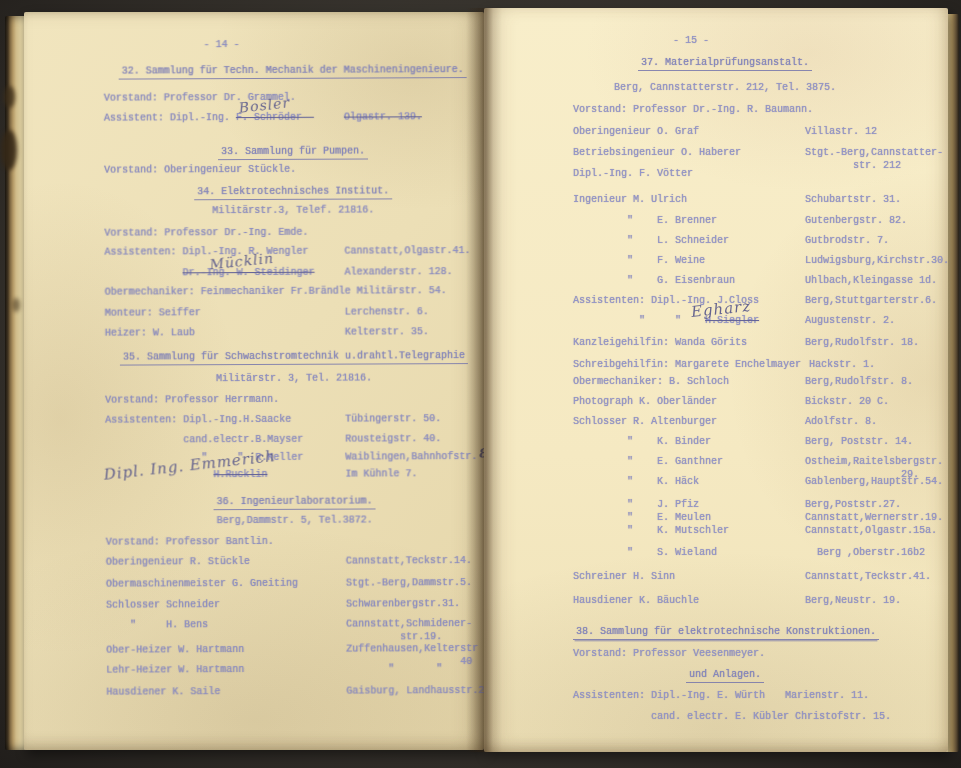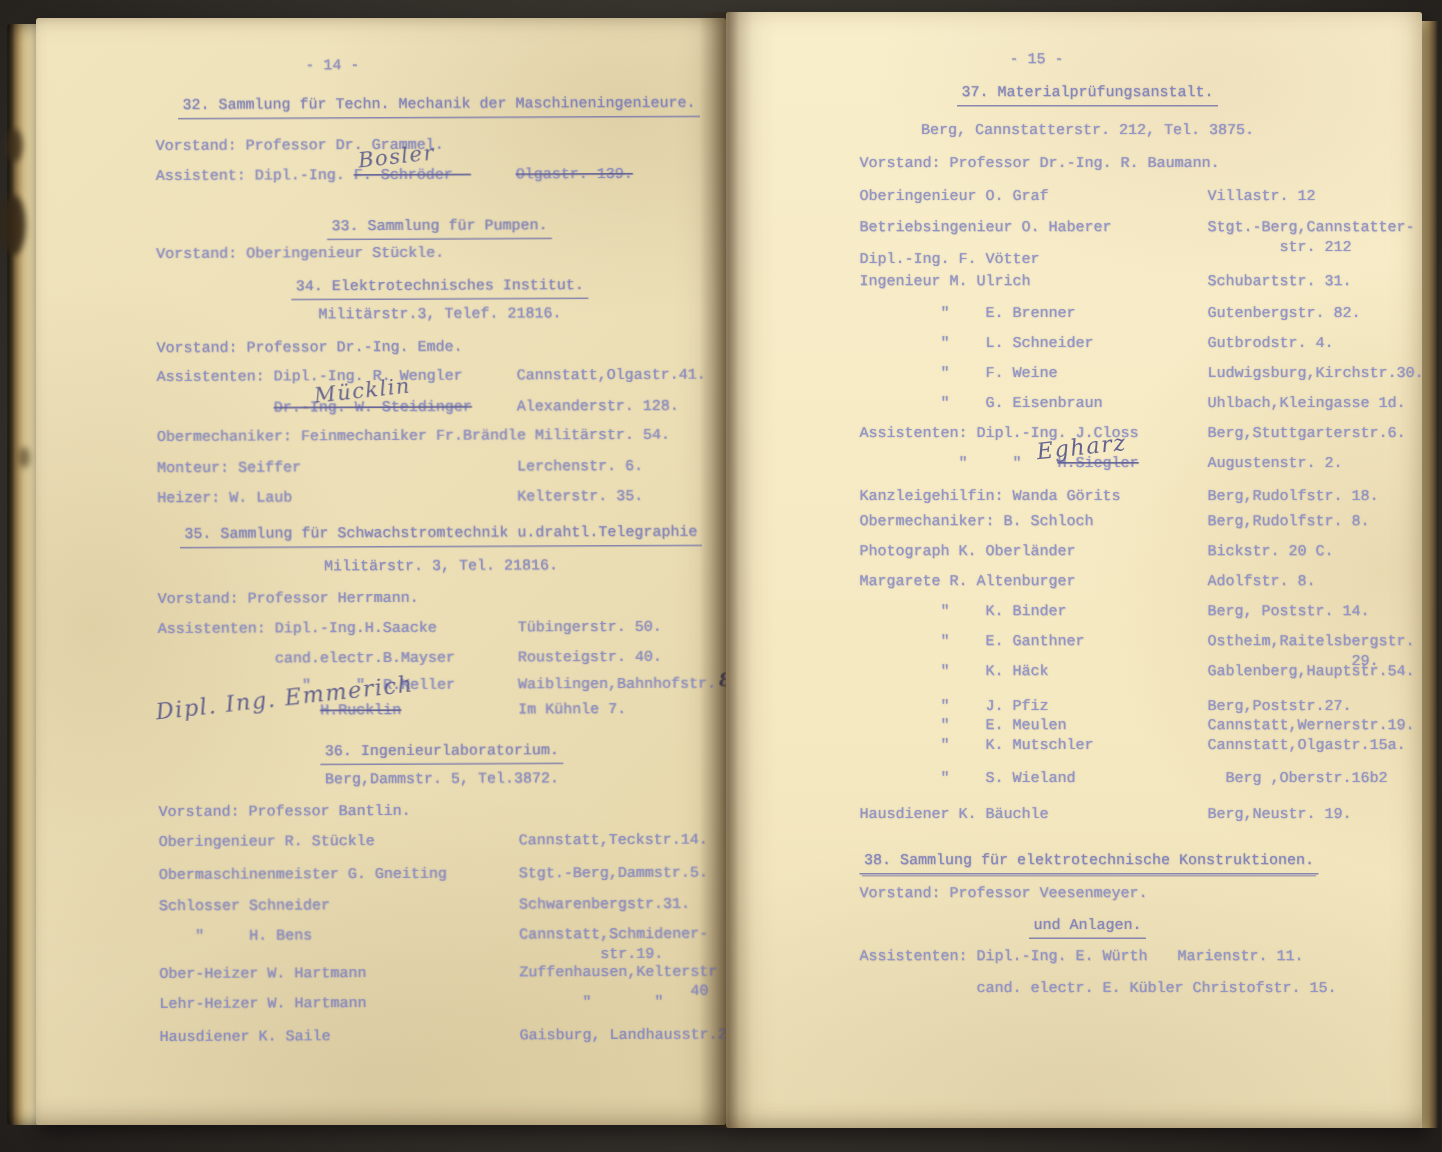--- a/index.html
+++ b/index.html
@@ -163,39 +163,41 @@
       <div id="col-15" class="col">
         <div id="lines-1">
             <div class="line pn" style="margin-top: 26px;"><span>- 15 -</span></div>
             <div class="line c" style="margin-top: 9px;"><span class="hd">37. Materialprüfungsanstalt.</span></div>
             <div class="line c" style="margin-top: 12px;"><span>Berg, Cannstatterstr. 212, Tel. 3875.</span></div>
             <div class="line row" style="margin-top: 9px;"><span class="nm"><span>Vorstand: Professor Dr.-Ing. R. Baumann.</span></span></div>
             <div class="line row" style="margin-top: 9px;"><span class="nm"><span>Oberingenieur O. Graf</span></span><span class="addr"><span>Villastr. 12</span></span></div>
             <div class="line row" style="margin-top: 8px;"><span class="nm"><span>Betriebsingenieur O. Haberer</span></span><span class="addr"><span>Stgt.-Berg,Cannstatter-
         str. 212</span></span></div>
             <div class="line row" style="margin-top: 8px;"><span class="nm"><span>Dipl.-Ing. F. Vötter</span></span></div>
-            <div class="line row" style="margin-top: 2px;"><span class="nm"><span>Ingenieur M. Ulrich</span></span><span class="addr"><span>Schubartstr. 31.</span></span></div>
+            <div class="line row" style="margin-top: 13px;"><span class="nm"><span>Ingenieur M. Ulrich</span></span><span class="addr"><span>Schubartstr. 31.</span></span></div>
             <div class="line row" style="margin-top: 8px;"><span class="nm"><span>         "    E. Brenner</span></span><span class="addr"><span>Gutenbergstr. 82.</span></span></div>
-            <div class="line row" style="margin-top: 7px;"><span class="nm"><span>         "    L. Schneider</span></span><span class="addr"><span>Gutbrodstr. 4.</span></span></div>
+            <div class="line row" style="margin-top: 7px;"><span class="nm"><span>         "    L. Schneider</span></span><span class="addr"><span>Gutbrodstr. 7.</span></span></div>
             <div class="line row" style="margin-top: 7px;"><span class="nm"><span>         "    F. Weine</span></span><span class="addr"><span>Ludwigsburg,Kirchstr.30.</span></span></div>
             <div class="line row" style="margin-top: 7px;"><span class="nm"><span>         "    G. Eisenbraun</span></span><span class="addr"><span>Uhlbach,Kleingasse 1d.</span></span></div>
             <div class="line row" style="margin-top: 7px;"><span class="nm"><span>Assistenten: Dipl.-Ing. J.Closs</span></span><span class="addr"><span>Berg,Stuttgarterstr.6.</span></span></div>
             <div class="line row" style="margin-top: 7px;"><span class="nm"><span>           "     "    </span><span class="strike">H.Siegler</span></span><span class="addr"><span>Augustenstr. 2.</span></span><span class="hand" style="left: 118px; top: -11px; font-size: 15px;">Egharz</span></div>
             <div class="line row" style="margin-top: 9px;"><span class="nm"><span>Kanzleigehilfin: Wanda Görits</span></span><span class="addr"><span>Berg,Rudolfstr. 18.</span></span></div>
+            <div class="line row" style="margin-top: 9px;"><span class="nm"><span>Schreibgehilfin: Margarete Enchelmayer</span></span><span class="addr" style="left: 236px;"><span>Hackstr. 1.</span></span></div>
             <div class="line row" style="margin-top: 4px;"><span class="nm"><span>Obermechaniker: B. Schloch</span></span><span class="addr"><span>Berg,Rudolfstr. 8.</span></span></div>
             <div class="line row" style="margin-top: 7px;"><span class="nm"><span>Photograph K. Oberländer</span></span><span class="addr"><span>Bickstr. 20 C.</span></span></div>
-            <div class="line row" style="margin-top: 7px;"><span class="nm"><span>Margarete R. Altenburger</span></span><span class="addr"><span>Adolfstr. 8.</span></span></div>
+            <div class="line row" style="margin-top: 7px;"><span class="nm"><span>Schlosser R. Altenburger</span></span><span class="addr"><span>Adolfstr. 8.</span></span></div>
             <div class="line row" style="margin-top: 7px;"><span class="nm"><span>         "    K. Binder</span></span><span class="addr"><span>Berg, Poststr. 14.</span></span></div>
             <div class="line row" style="margin-top: 7px;"><span class="nm"><span>         "    E. Ganthner</span></span><span class="addr"><span>Ostheim,Raitelsbergstr.
                 29.</span></span></div>
             <div class="line row" style="margin-top: 7px;"><span class="nm"><span>         "    K. Häck</span></span><span class="addr"><span>Gablenberg,Hauptstr.54.</span></span></div>
             <div class="line row" style="margin-top: 10px;"><span class="nm"><span>         "    J. Pfiz</span></span><span class="addr"><span>Berg,Poststr.27.</span></span></div>
             <div class="line row" style="margin-top: 0px;"><span class="nm"><span>         "    E. Meulen</span></span><span class="addr"><span>Cannstatt,Wernerstr.19.</span></span></div>
             <div class="line row" style="margin-top: 0px;"><span class="nm"><span>         "    K. Mutschler</span></span><span class="addr"><span>Cannstatt,Olgastr.15a.</span></span></div>
             <div class="line row" style="margin-top: 9px;"><span class="nm"><span>         "    S. Wieland</span></span><span class="addr"><span>  Berg ,Oberstr.16b2</span></span></div>
+            <div class="line row" style="margin-top: 11px;"><span class="nm"><span>Schreiner H. Sinn</span></span><span class="addr"><span>Cannstatt,Teckstr.41.</span></span></div>
             <div class="line row" style="margin-top: 11px;"><span class="nm"><span>Hausdiener K. Bäuchle</span></span><span class="addr"><span>Berg,Neustr. 19.</span></span></div>
             <div class="line c" style="margin-top: 18px;"><span class="hd hd2">38. Sammlung für elektrotechnische Konstruktionen.</span></div>
             <div class="line row" style="margin-top: 9px;"><span class="nm"><span>Vorstand: Professor Veesenmeyer.</span></span></div>
             <div class="line c" style="margin-top: 8px;"><span class="hd">und Anlagen.</span></div>
             <div class="line row" style="margin-top: 8px;"><span class="nm"><span>Assistenten: Dipl.-Ing. E. Würth</span></span><span class="addr" style="left: 212px;"><span>Marienstr. 11.</span></span></div>
             <div class="line row" style="margin-top: 8px;"><span class="nm"><span>             cand. electr. E. Kübler</span></span><span class="addr" style="left: 222px;"><span>Christofstr. 15.</span></span></div>
           </div>
       </div>
     </div>
   </div>

